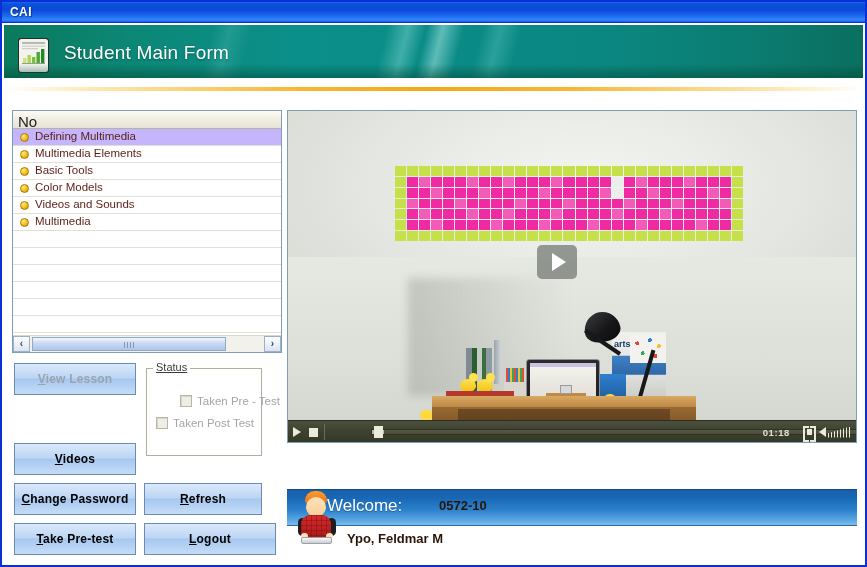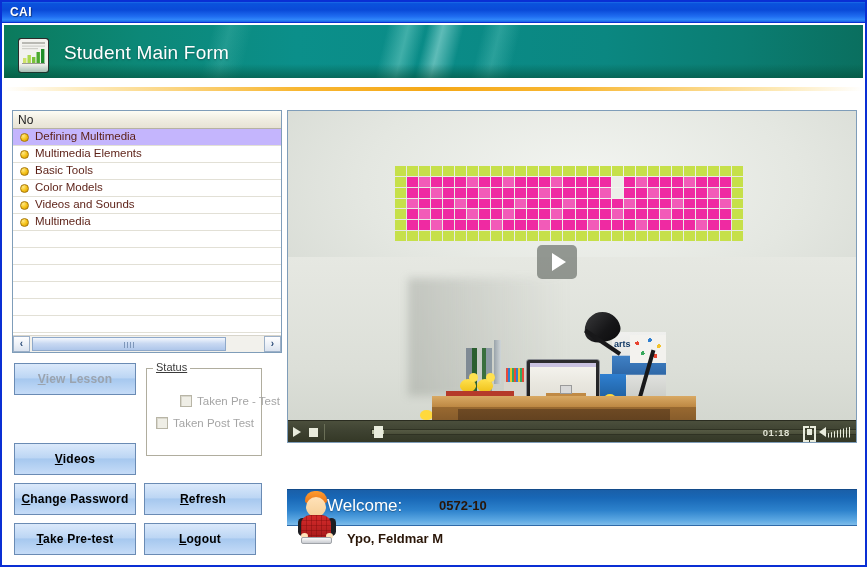--- a/index.html
+++ b/index.html
@@ -94,21 +94,21 @@
   }
   #lesson-header {
     height: 18px;
     background: linear-gradient(to bottom, #fdfcf4 0%, #efece0 55%, #e7e3d4 100%);
     border-bottom: 1px solid #b6b2a4;
     box-sizing: border-box;
     position: relative;
   }
   #lesson-header .colname {
     position: absolute; left: 5px; top: 2px;
-    font-size: 12px; color: #222222;
+    font-size: 15px; color: #222222;
   }
   #lesson-rows { position: relative; }
   .lrow {
     height: 17px;
     box-sizing: border-box;
     border-bottom: 1px solid #e2e0d6;
     position: relative;
     background: #ffffff;
   }
   .lrow.selected { background: #c4b5fd; }
@@ -170,21 +170,21 @@
   }
   .wbtn.disabled { color: #9aa3ae; }
   .wbtn u { text-decoration: underline; }
 
   #btn-view-lesson   { left: 10px;  top: 272px; width: 122px; height: 32px; }
   #btn-my-result     { left: 10px;  top: 312px; width: 122px; height: 32px; }
   #btn-videos        { left: 10px;  top: 352px; width: 122px; height: 32px; }
   #btn-change-pass   { left: 10px;  top: 392px; width: 122px; height: 32px; }
   #btn-take-pretest  { left: 10px;  top: 432px; width: 122px; height: 32px; }
   #btn-refresh       { left: 140px; top: 392px; width: 118px; height: 32px; }
-  #btn-logout        { left: 140px; top: 432px; width: 112px; height: 32px; }
+  #btn-logout        { left: 140px; top: 432px; width: 132px; height: 32px; }
 
   
   #status-group {
     position: absolute; left: 142px; top: 277px;
     width: 116px; height: 88px;
     box-sizing: border-box;
     border: 1px solid #b0ad9e;
   }
   #status-legend {
     position: absolute; left: 6px; top: -8px;

